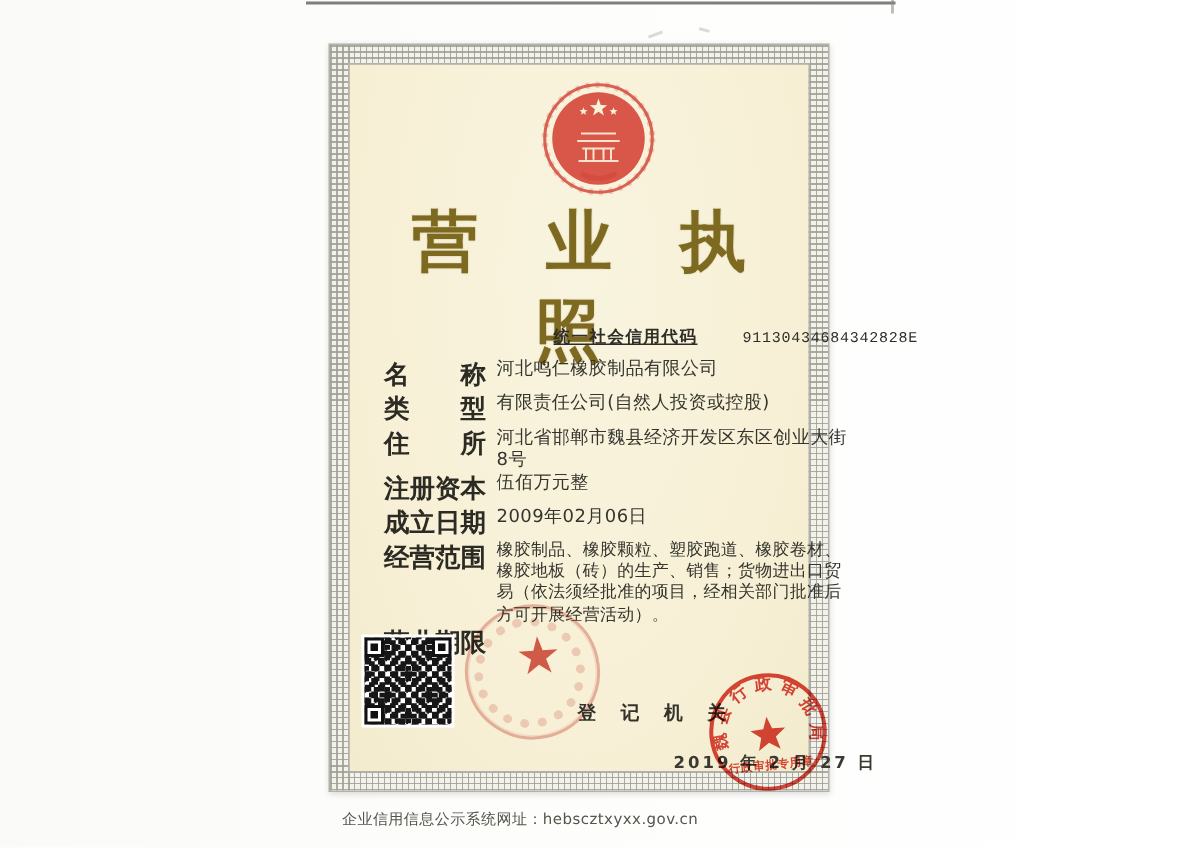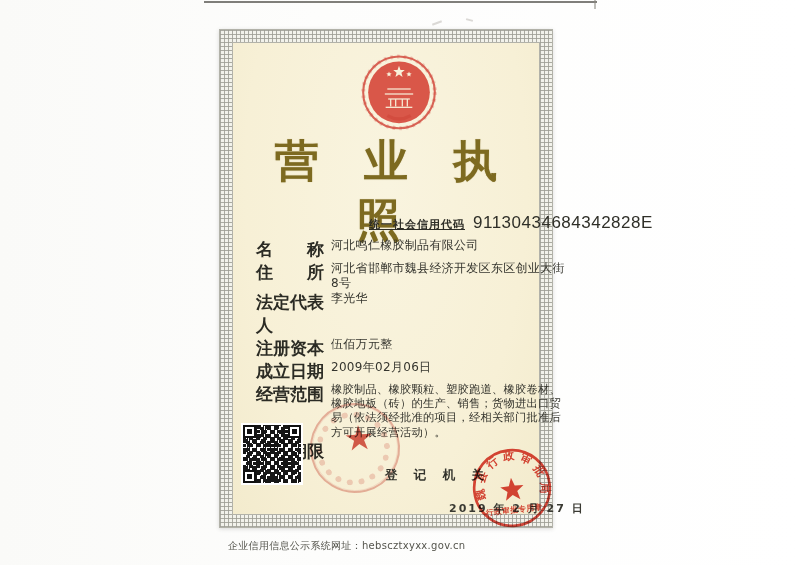--- a/index.html
+++ b/index.html
@@ -41,21 +41,21 @@
     position:absolute;left:0;top:89px;width:100%;text-align:center;
     font-size:44px;font-weight:700;color:#7d6a20;letter-spacing:15px;text-indent:15px;
     text-shadow:0 0 1px rgba(125,106,32,.45);
   }
   .subtitle{
     position:absolute;left:0;top:142px;width:100%;text-align:center;
     font-size:19px;font-weight:700;color:#33332c;letter-spacing:7px;
   }
   .code-line{position:absolute;left:136px;top:170px;white-space:nowrap;}
   .code-label{font-size:11px;font-weight:700;color:#2e2e27;letter-spacing:1px;text-decoration:underline;}
-  .code-value{font-size:17px;color:#2f2f28;font-family:Liberation Sans, sans-serif;margin-left:8px;letter-spacing:.5px;}
+  .code-value{font-size:10px;color:#2f2f28;font-family:Liberation Mono, monospace;margin-left:30px;letter-spacing:.5px;}
 
   
   .fields{position:absolute;left:23px;top:195px;width:312px;}
   .frow{display:flex;align-items:flex-start;min-height:17.3px;}
   .flabel{
     width:68px;flex:none;font-size:17px;font-weight:700;color:#2b2b24;
     text-align:justify;text-align-last:justify;letter-spacing:0;
   }
   .fvalue{
     margin-left:7px;flex:1;font-size:12px;color:#35352e;line-height:15px;letter-spacing:.3px;
@@ -144,26 +144,26 @@
     <div class="code-line">
       <span class="code-label">统一社会信用代码</span><span class="code-value">91130434684342828E</span>
     </div>
 
     <div class="fields">
       <div class="frow">
         <span class="flabel">名称</span>
         <span class="fvalue">河北鸣仁橡胶制品有限公司</span>
       </div>
       <div class="frow">
+        <span class="flabel">类型</span>
+        <span class="fvalue">有限责任公司(自然人投资或控股)</span>
+      </div>
+      <div class="frow">
         <span class="flabel">住所</span>
         <span class="fvalue">河北省邯郸市魏县经济开发区东区创业大街8号</span>
-      </div>
-      <div class="frow">
-        <span class="flabel">法定代表人</span>
-        <span class="fvalue">李光华</span>
       </div>
       <div class="frow">
         <span class="flabel">注册资本</span>
         <span class="fvalue">伍佰万元整</span>
       </div>
       <div class="frow">
         <span class="flabel">成立日期</span>
         <span class="fvalue">2009年02月06日</span>
       </div>
       <div class="frow scope">

